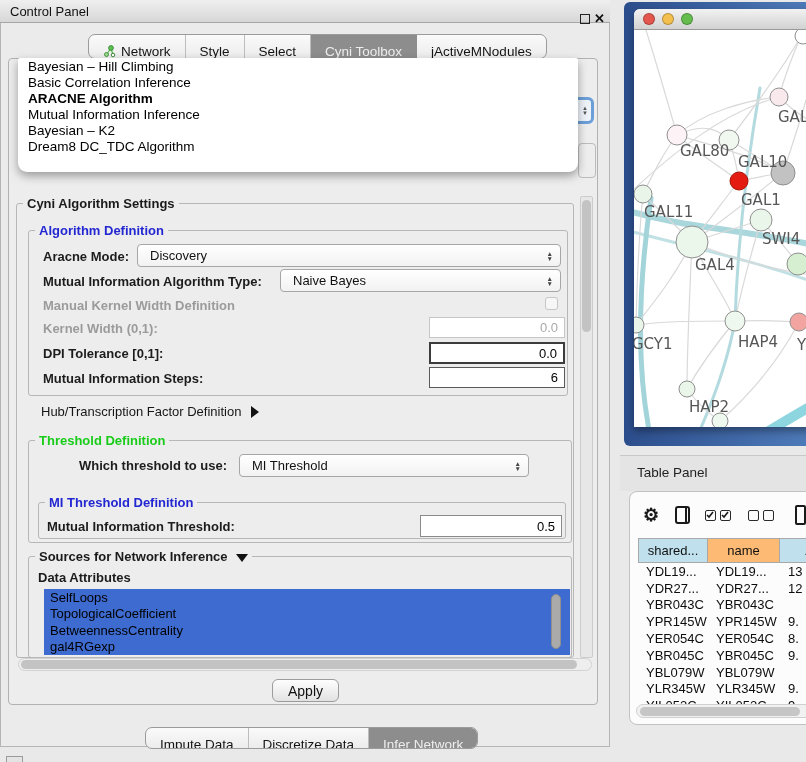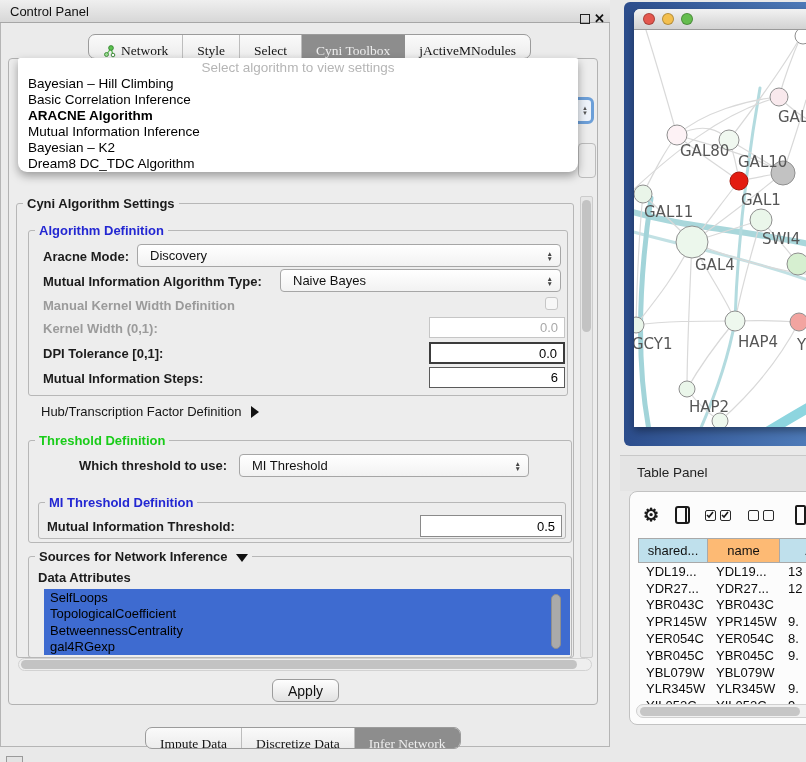--- a/index.html
+++ b/index.html
@@ -18,21 +18,21 @@
   #float-btn { left:580px; top:14px; width:10px; height:10px; border:1.5px solid #222; }
   #close-btn { left:594px; top:11px; width:14px; height:16px; font-size:13px; font-weight:bold; color:#111; }
 
   
   .tabbar { display:flex; border:1px solid #9b9b9b; border-radius:7px; overflow:hidden;
             background:linear-gradient(#fafafa,#ececec); height:25px; }
   #top-tabs { left:88px; top:34px; }
   #bottom-tabs { left:145px; top:727px; height:22px; }
   #bottom-tabs.tabbar { height:22px; }
   .tab { display:flex; align-items:center; padding:16px 14px; font-size:13.5px;
-         border-right:1px solid #bdbdbd; white-space:nowrap; color:#141414;font-family:Liberation Serif, serif; }
+         border-right:1px solid #bdbdbd; white-space:nowrap; color:#141414; }
   .tab:last-child { border-right:none; }
   .tab.selected { background:#8d8d8d; color:#eeeeee; border-right-color:#8d8d8d; }
   .tab .ticon { margin-right:5px; display:inline-flex; }
 
   
   #content-panel { left:8px; top:58px; width:590px; height:647px;
     border:1px solid #b2b2b2; border-radius:4px; background:#ededed; }
 
   
   #frag-combo { left:570px; top:97px; width:24px; height:27px; border:3px solid #6c9fd8;
@@ -303,21 +303,20 @@
     </div>
     <div class="tab">
       <span>Discretize Data</span>
     </div>
     <div class="tab selected">
       <span>Infer Network</span>
     </div>
   </div>
 
 <div class="abs" id="dropdown">
-  <div id="dd-placeholder">Select algorithm to view settings</div>
   <div id="dd-items">
       <div class="dd-item">Bayesian – Hill Climbing</div>
       <div class="dd-item">Basic Correlation Inference</div>
       <div class="dd-item bold">ARACNE Algorithm</div>
       <div class="dd-item">Mutual Information Inference</div>
       <div class="dd-item">Bayesian – K2</div>
       <div class="dd-item">Dream8 DC_TDC Algorithm</div>
     </div>
 </div>
 

